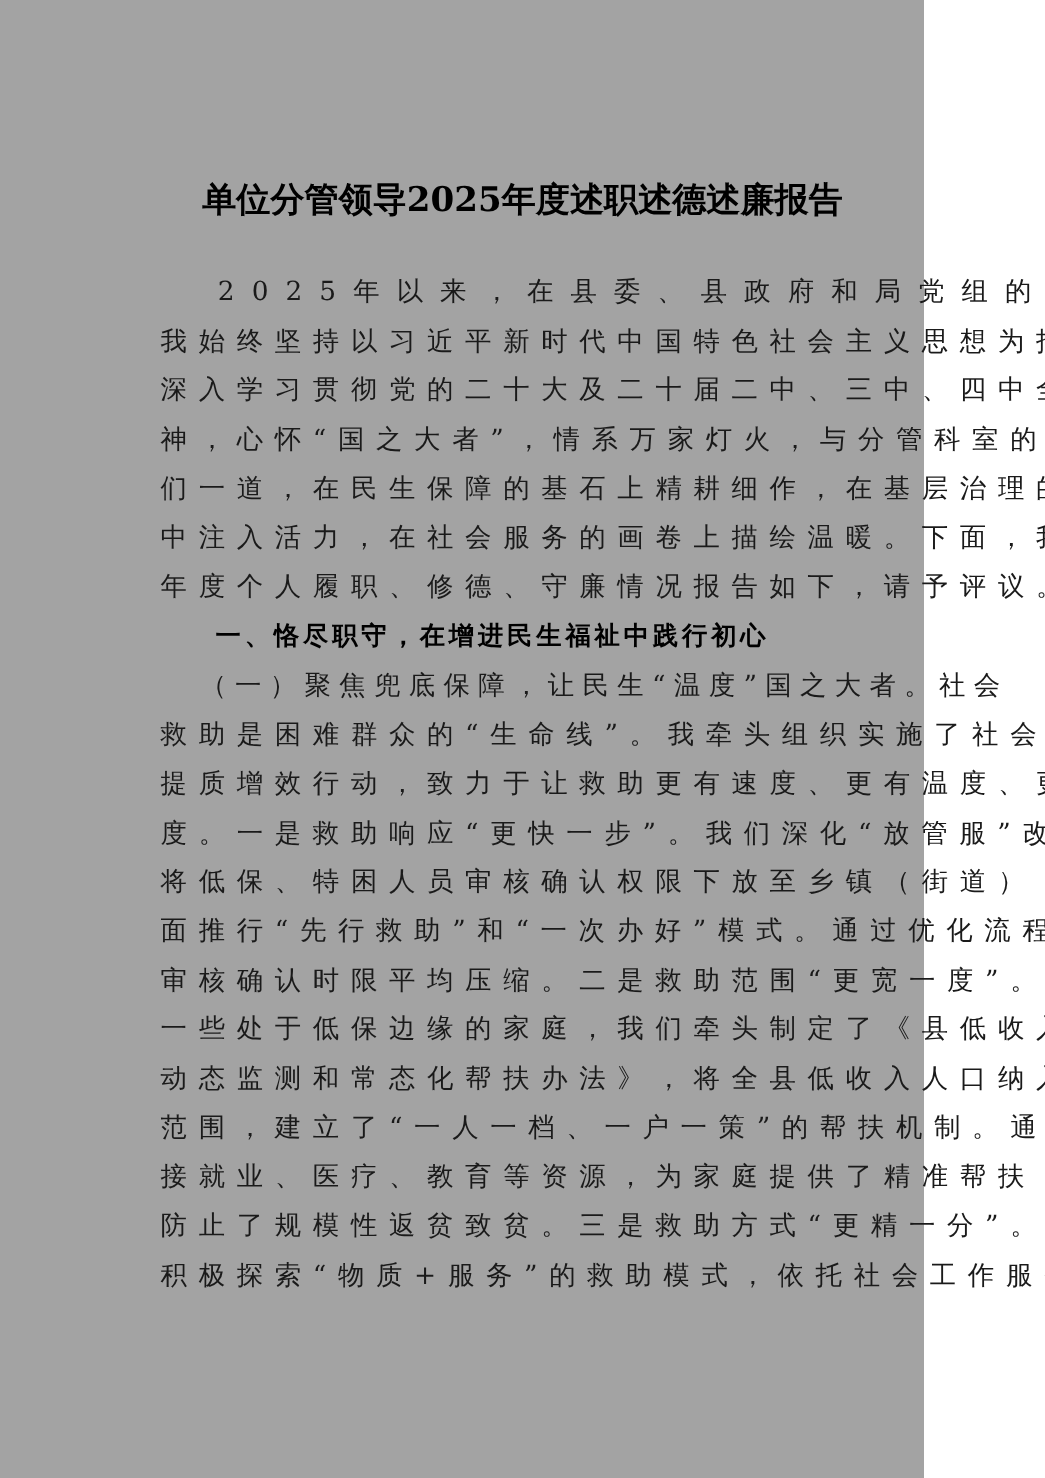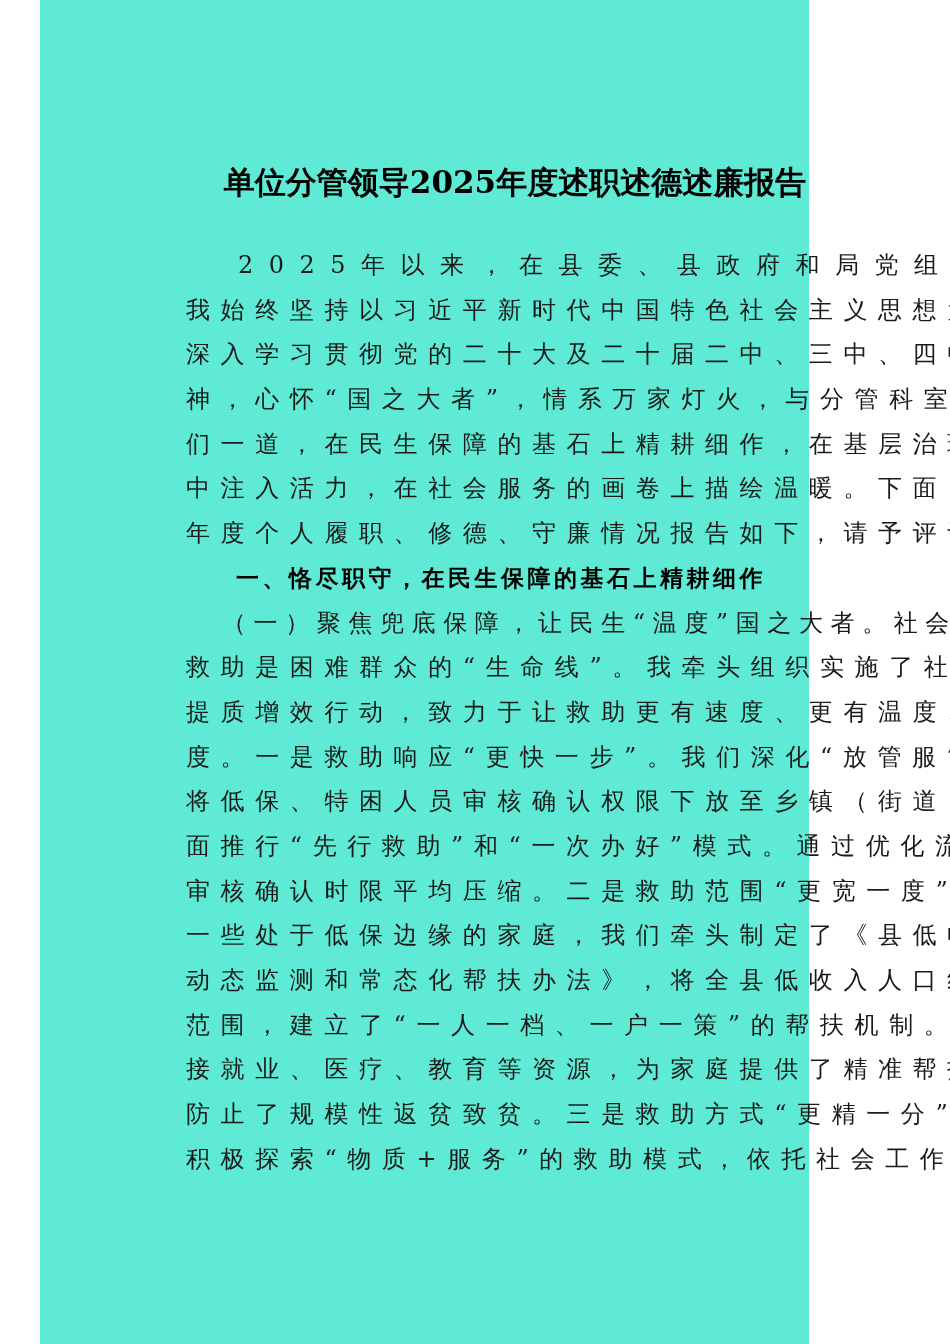--- a/index.html
+++ b/index.html
@@ -12,24 +12,23 @@
       height: 1344px;
       position: relative;
       overflow: hidden;
       font-family: "DejaVu Serif", "Liberation Serif", serif;
       color: #111111;
     }
     .page {
       position: absolute;
       left: 0;
       top: 0;
-      width: 769px;
+      width: 840px;
       height: 1344px;
-      background: #5eead4;
-      margin-left: 40px;
+      background: #a3a3a3;
     }
     .title {
       position: absolute;
       left: 0;
       top: 160px;
       width: 950px;
       text-align: center;
       font-family: "DejaVu Serif", "Liberation Serif", serif;
       font-weight: bold;
       font-size: 31px;
@@ -84,21 +83,21 @@
       <span class="line indent first">2025年以来，在县委、县政府和局党组的坚强领导下，</span>
       <span class="line" style="letter-spacing:10.6px;">我始终坚持以习近平新时代中国特色社会主义思想为指导，</span>
       <span class="line" style="letter-spacing:10.6px;">深入学习贯彻党的二十大及二十届二中、三中、四中全会精</span>
       <span class="line" style="letter-spacing:10.6px;">神，心怀“国之大者”，情系万家灯火，与分管科室的同志</span>
       <span class="line" style="letter-spacing:10.6px;">们一道，在民生保障的基石上精耕细作，在基层治理的肌理</span>
       <span class="line" style="letter-spacing:10.6px;">中注入活力，在社会服务的画卷上描绘温暖。下面，我将本</span>
       <span class="line" style="letter-spacing:10.6px;">年度个人履职、修德、守廉情况报告如下，请予评议。</span>
     </div>
 
     <div>
-      <span class="line heading">一、恪尽职守，在民生保障的基石上精耕细作</span>
+      <span class="line heading">一、恪尽职守，在增进民生福祉中践行初心</span>
     </div>
 
     <div>
       <span class="line sub" style="letter-spacing:7.6px;padding-left:36px;">（一）聚焦兜底保障，让民生“温度”国之大者。社会</span>
       <span class="line" style="letter-spacing:10.6px;">救助是困难群众的“生命线”。我牵头组织实施了社会救助</span>
       <span class="line" style="letter-spacing:10.6px;">提质增效行动，致力于让救助更有速度、更有温度、更有精</span>
       <span class="line" style="letter-spacing:10.6px;">度。一是救助响应“更快一步”。我们深化“放管服”改革</span>
       <span class="line" style="letter-spacing:10.6px;">将低保、特困人员审核确认权限下放至乡镇（街道），并全</span>
       <span class="line" style="letter-spacing:10.6px;">面推行“先行救助”和“一次办好”模式。通过优化流程，</span>
       <span class="line" style="letter-spacing:10.6px;">审核确认时限平均压缩。二是救助范围“更宽一度”。针对</span>

